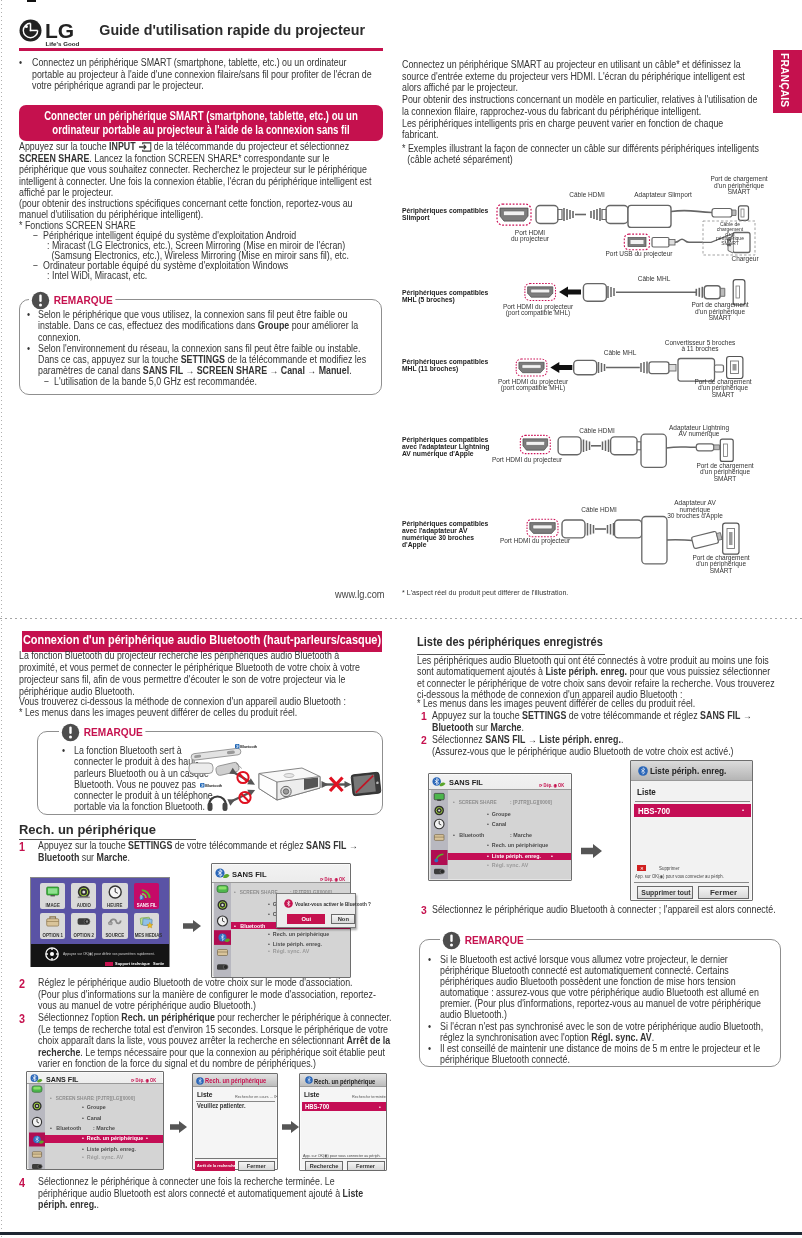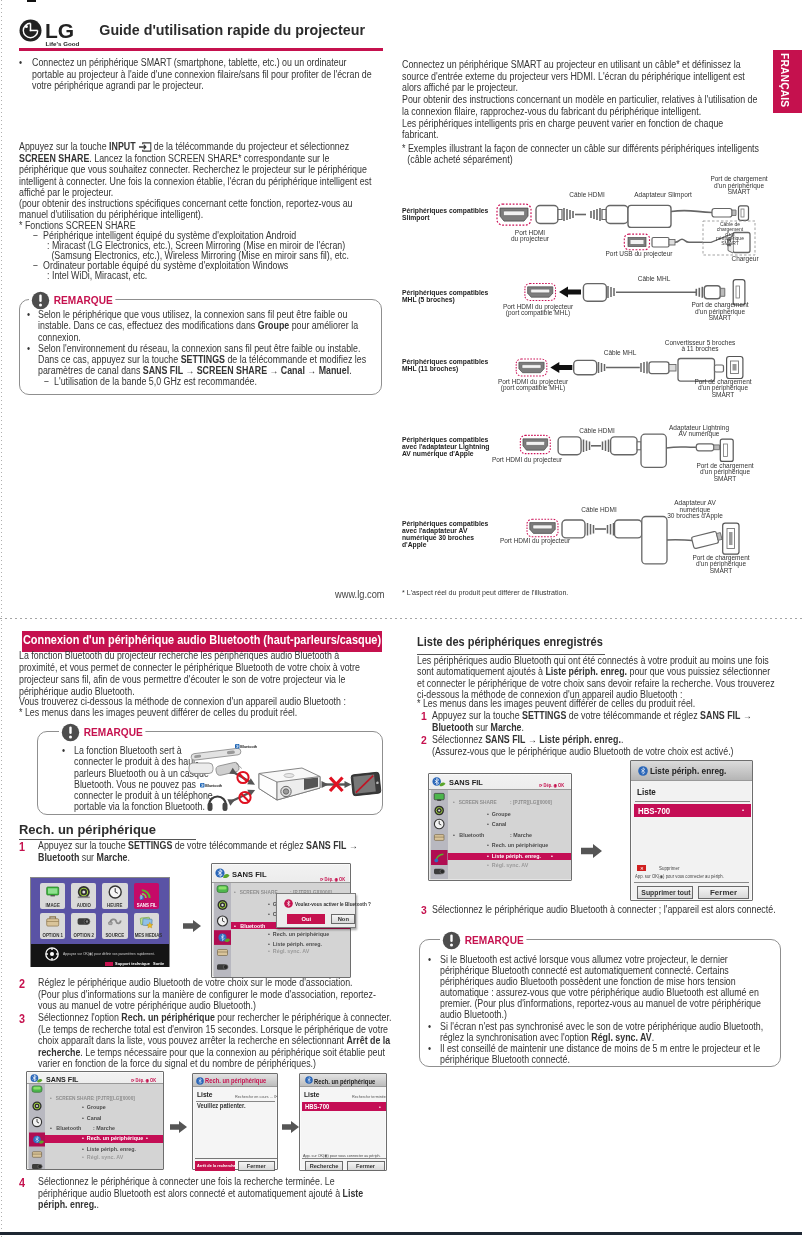--- a/index.html
+++ b/index.html
@@ -51,20 +51,23 @@
     <circle cx="7.4" cy="7.4" r="1.5" fill="#fff"></circle>
     <text x="26" y="19" font-family="Liberation Sans, sans-serif" font-size="21" font-weight="bold" fill="#222">LG</text>
     <text x="26.5" y="27" font-family="Liberation Sans, sans-serif" font-size="6.2" font-weight="bold" fill="#222" transform="scale(1,1)">Life's Good</text>
   </svg>
   <div class="tb cx b" style="left:88px;top:24px;width:283px;font-size:15.5px;color:#2b2b2b;transform:scaleX(0.92);">Guide d'utilisation rapide du projecteur</div>
   <div class="abs" style="left:19px;top:48px;width:364px;height:3px;background:#c5114e;"></div>
 
   <div class="tb cr" style="left:19px;top:57px;">•</div>
   <div class="tb" style="left:31.5px;top:57px;">Connectez un périphérique SMART (smartphone, tablette, etc.) ou un ordinateur<br>portable au projecteur à l'aide d'une connexion filaire/sans fil pour profiter de l'écran de<br>votre périphérique agrandi par le projecteur.</div>
 
+  <div class="hdr" style="left:19px;top:105px;width:364px;height:36px;font-size:12px;line-height:14.6px;">
+    <div class="hin" style="top:3.5px;transform:scaleX(0.8) translateX(-50%);transform-origin:0 0;">Connecter un périphérique SMART (smartphone, tablette, etc.) ou un<br>ordinateur portable au projecteur à l'aide de la connexion sans fil</div>
+  </div>
 
   <div class="tb" style="left:19px;top:141px;">Appuyez sur la touche <span class="b">INPUT</span> <svg width="15" height="10" viewBox="0 0 15 10" style="vertical-align:-1.5px;">
         <path d="M0.5 5 L8 5 M6 2.8 L8.3 5 L6 7.2" stroke="#3a3a3a" stroke-width="1.3" fill="none"></path>
         <path d="M4.8 2.2 V0.9 h9.2 v8.2 H4.8 V7.8" fill="none" stroke="#3a3a3a" stroke-width="1.3"></path>
       </svg> de la télécommande du projecteur et sélectionnez<br><span class="b">SCREEN SHARE</span>. Lancez la fonction SCREEN SHARE* correspondante sur le<br>périphérique que vous souhaitez connecter. Recherchez le projecteur sur le périphérique<br>intelligent à connecter. Une fois la connexion établie, l'écran du périphérique intelligent est<br>affiché par le projecteur.</div>
   <div class="tb" style="left:19px;top:199px;line-height:10.8px;">(pour obtenir des instructions spécifiques concernant cette fonction, reportez-vous au<br>manuel d'utilisation du périphérique intelligent).</div>
   <div class="tb" style="left:19px;top:220.5px;line-height:10.15px;">* Fonctions SCREEN SHARE</div>
   <div class="tb" style="left:33px;top:230.6px;line-height:10.15px;">−&nbsp;&nbsp;Périphérique intelligent équipé du système d'exploitation Android</div>
   <div class="tb" style="left:47px;top:240.8px;line-height:10.15px;">: Miracast (LG Electronics, etc.), Screen Mirroring (Mise en miroir de l'écran)<br><span style="padding-left:5px;">(Samsung Electronics, etc.), Wireless Mirroring (Mise en miroir sans fil), etc.</span></div>
   <div class="tb" style="left:33px;top:261px;line-height:10.15px;">−&nbsp;&nbsp;Ordinateur portable équipé du système d'exploitation Windows</div>

